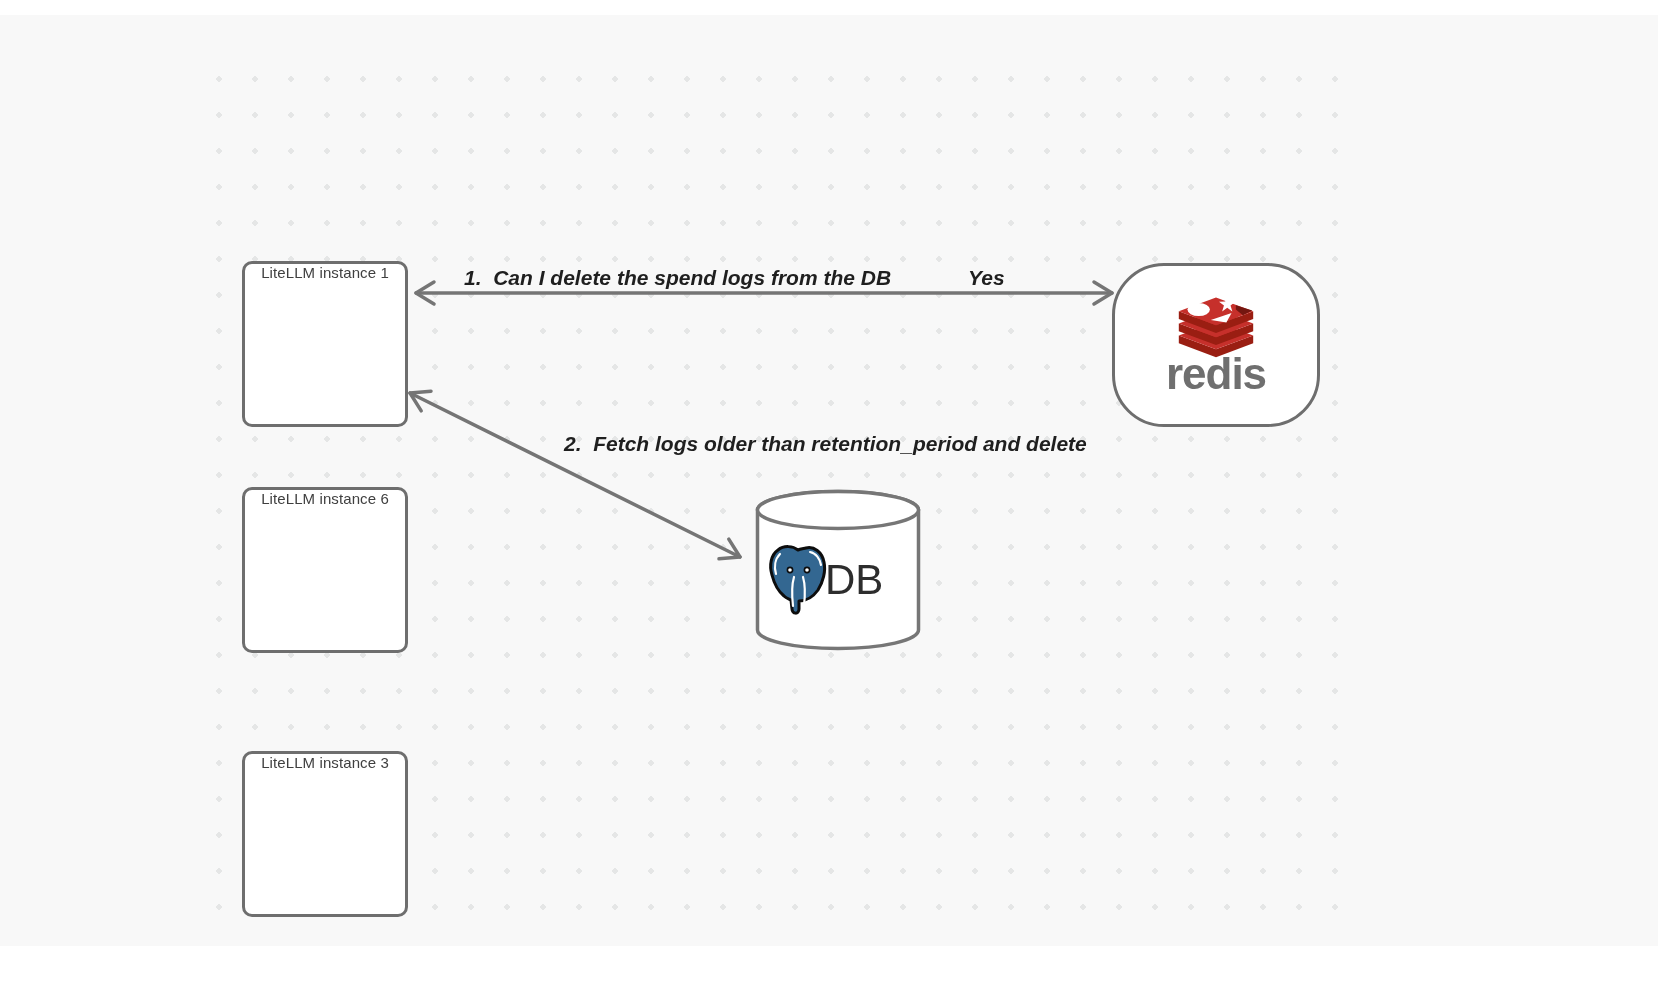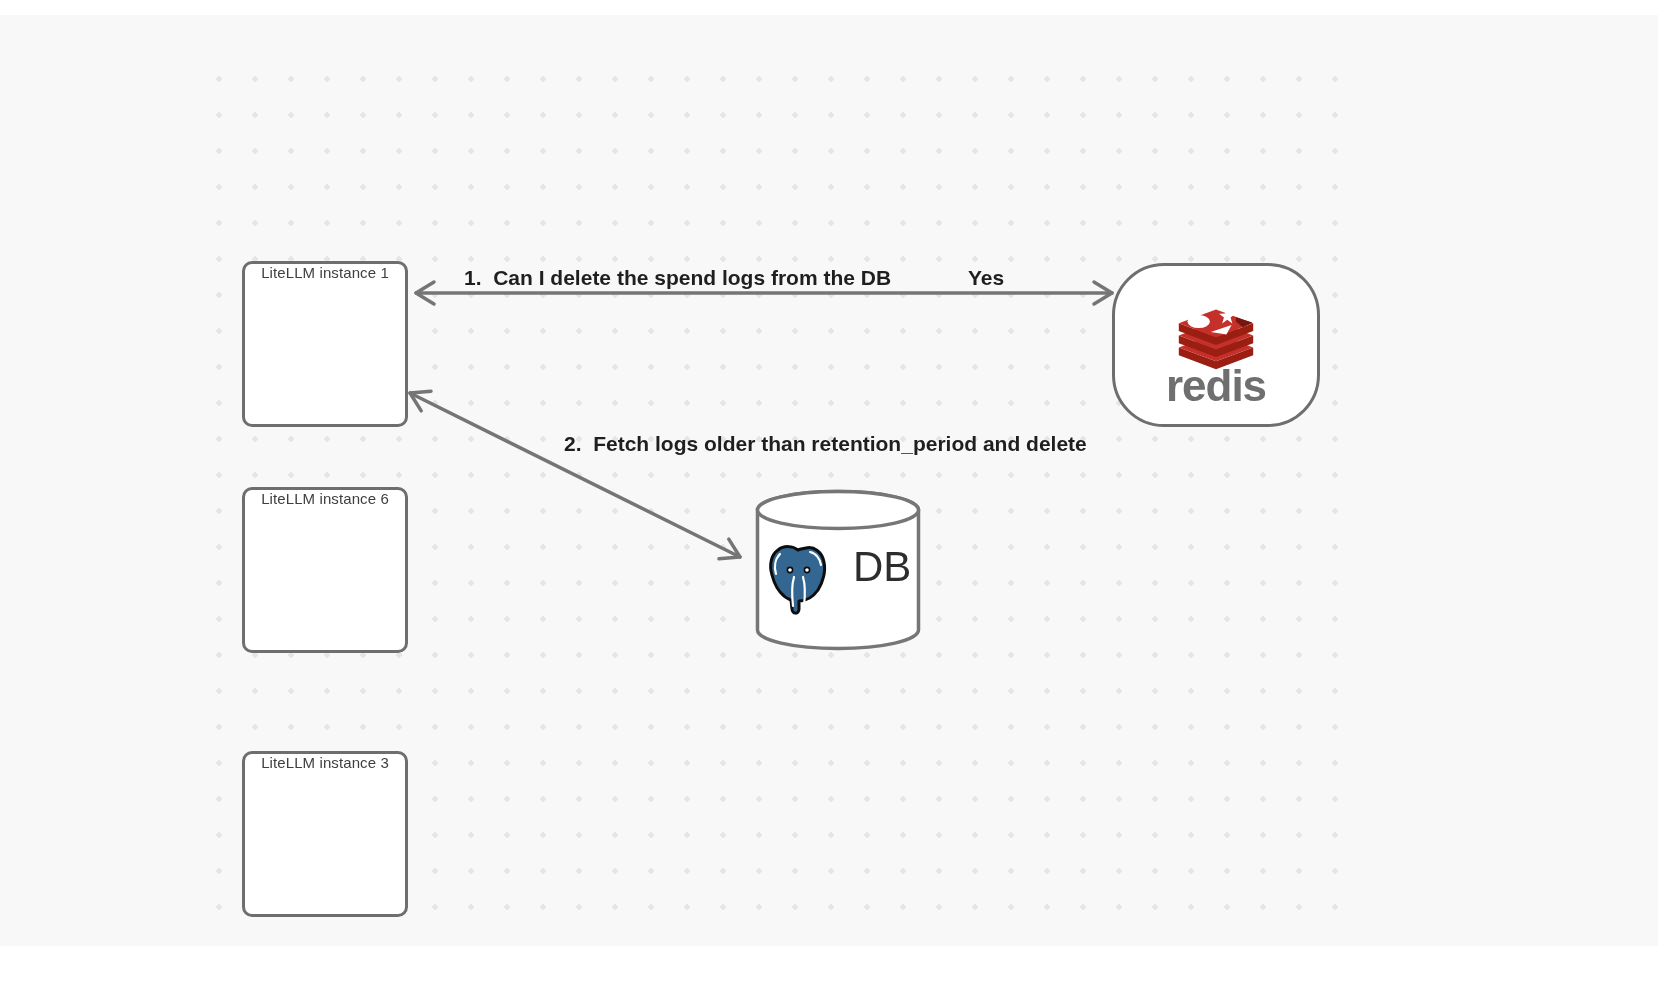--- a/index.html
+++ b/index.html
@@ -33,44 +33,44 @@
   .box-1 { left: 242px; top: 261px; }
   .box-2 { left: 242px; top: 487px; }
   .box-3 { left: 242px; top: 751px; }
 
   .redis-node {
     position: absolute; left: 1112px; top: 263px; width: 208px; height: 164px;
     background: #ffffff;
     border: 3.5px solid #6e6e6e;
     border-radius: 52px;
     display: flex; flex-direction: column; align-items: center;
-    padding-top: 40px;
+    padding-top: 28px;
   }
   .redis-wordmark {
     font-size: 44px; font-weight: bold; color: #6f6f6f;
     letter-spacing: -1px; line-height: 36px; margin-top: -2px;
   }
 
   .db-node {
     position: absolute; left: 755px; top: 489px; width: 166px; height: 162px;
   }
   .db-node > svg.cyl { position: absolute; left: 0; top: 0; }
   .db-content {
     position: absolute; left: 10px; top: 54px;
-    display: flex;  gap: 28px;
+    display: flex; align-items: center;
   }
   .db-label {
     font-size: 42px; font-weight: 400; color: #2d2d2d; margin-left: -6px;
   }
 
   .arrow-layer { position: absolute; left: 0; top: 0; width: 1658px; height: 1003px; }
 
   .edge-label {
     position: absolute; white-space: pre;
-    font-size: 21px; font-weight: bold; color: #1f1f1f;
+    font-size: 21px; font-weight: bold; color: #1f1f1f; font-style: italic;
   }
   .label-1 { left: 464px; top: 266px; }
   .label-yes { left: 968px; top: 266px; text-align: center; }
   .label-2 { left: 552px; top: 432px; margin-left: 12px; }
 </style>
 </head>
 <body>
 
 <div class="canvas-bg"></div>
 <div class="dot-grid"></div>

